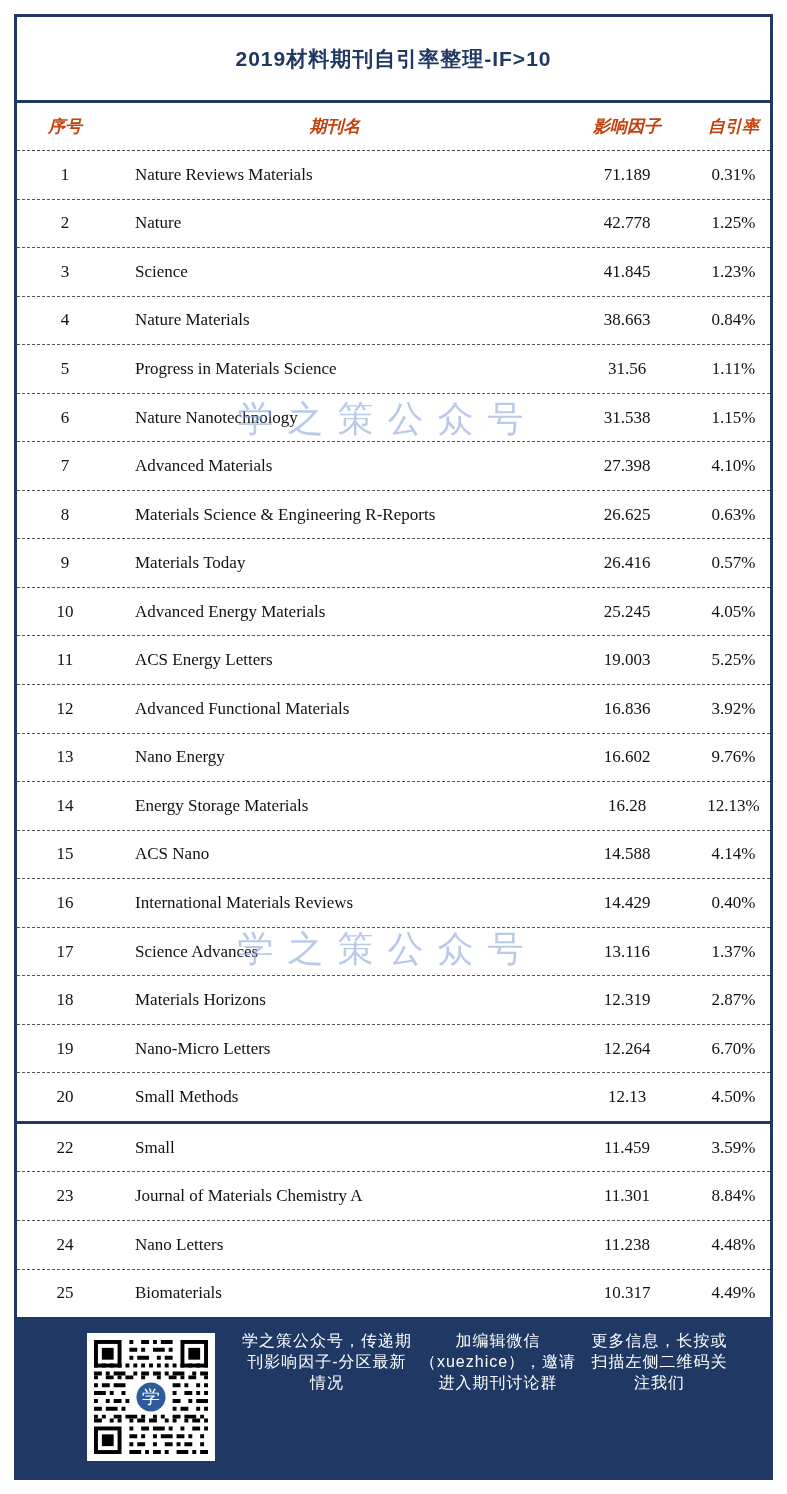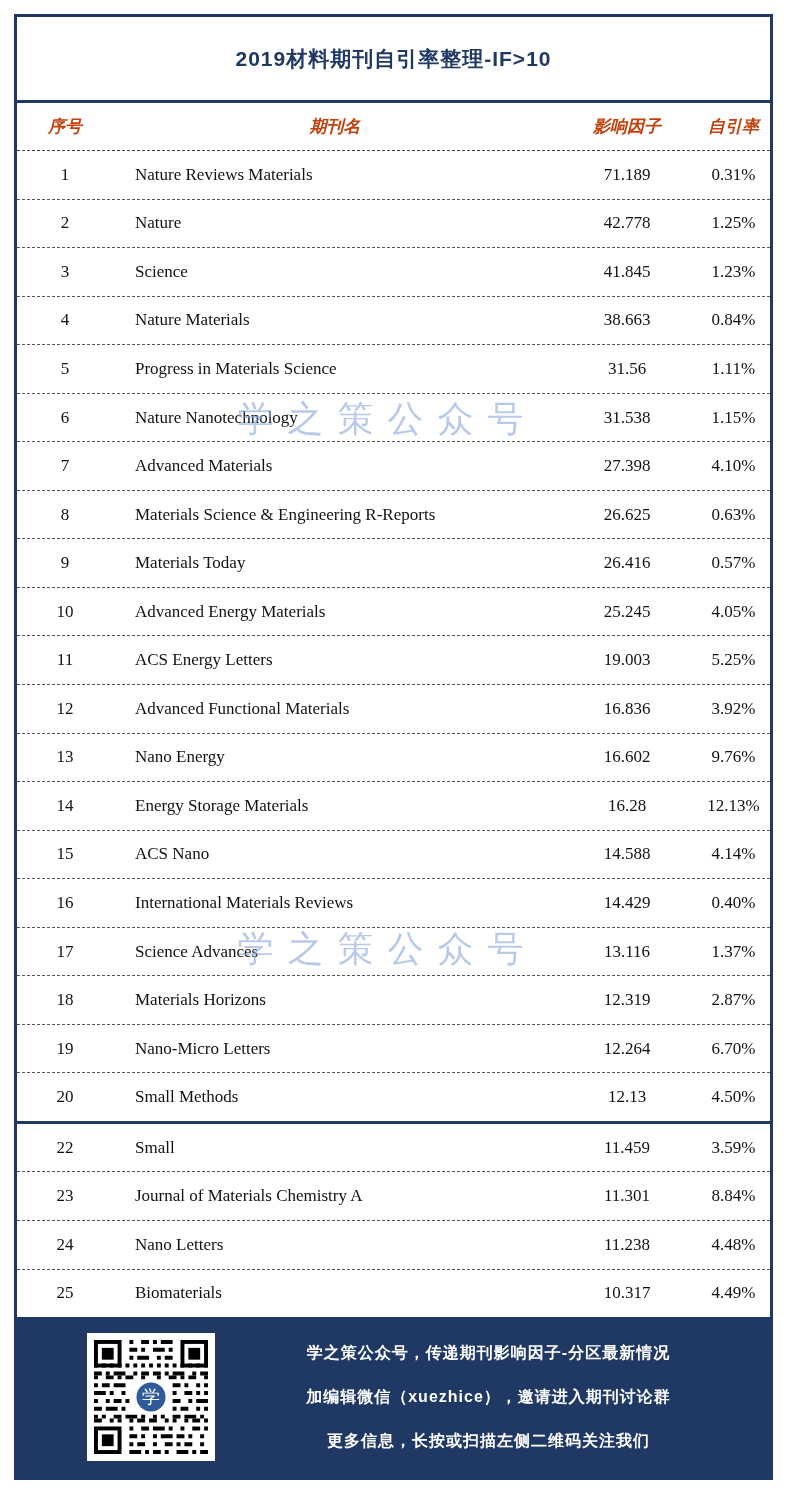--- a/index.html
+++ b/index.html
@@ -47,23 +47,23 @@
     display:flex; align-items:center; color:#ffffff;
     font-family:"Liberation Sans", sans-serif;
   }
   .qr-wrap {
     width:128px; height:128px; flex:0 0 128px; margin-left:70px;
     background:#ffffff; padding:7px;
   }
   .qr-wrap svg { display:block; width:114px; height:114px; }
   .footer-lines {
     flex:1; height:100%;
-    display:flex; flex-direction:column; justify-content:space-around;
+    display:flex; flex-direction:row; justify-content:space-around;
     padding:14px 34px 14px 26px; text-align:center;
-    font-size:16px; font-weight:bold; letter-spacing:1px;
+    font-size:16px; font-weight:normal; letter-spacing:1px;
   }
   .watermark {
     position:absolute; left:0; right:12px; text-align:center;
     color:rgba(142,169,219,0.62); font-size:36px; font-weight:normal;
     letter-spacing:14px; font-family:"Liberation Sans", sans-serif;
     pointer-events:none; white-space:nowrap; z-index:5;
   }
   .wm-1 { top:378px; }
   .wm-2 { top:908px; }
 </style>

